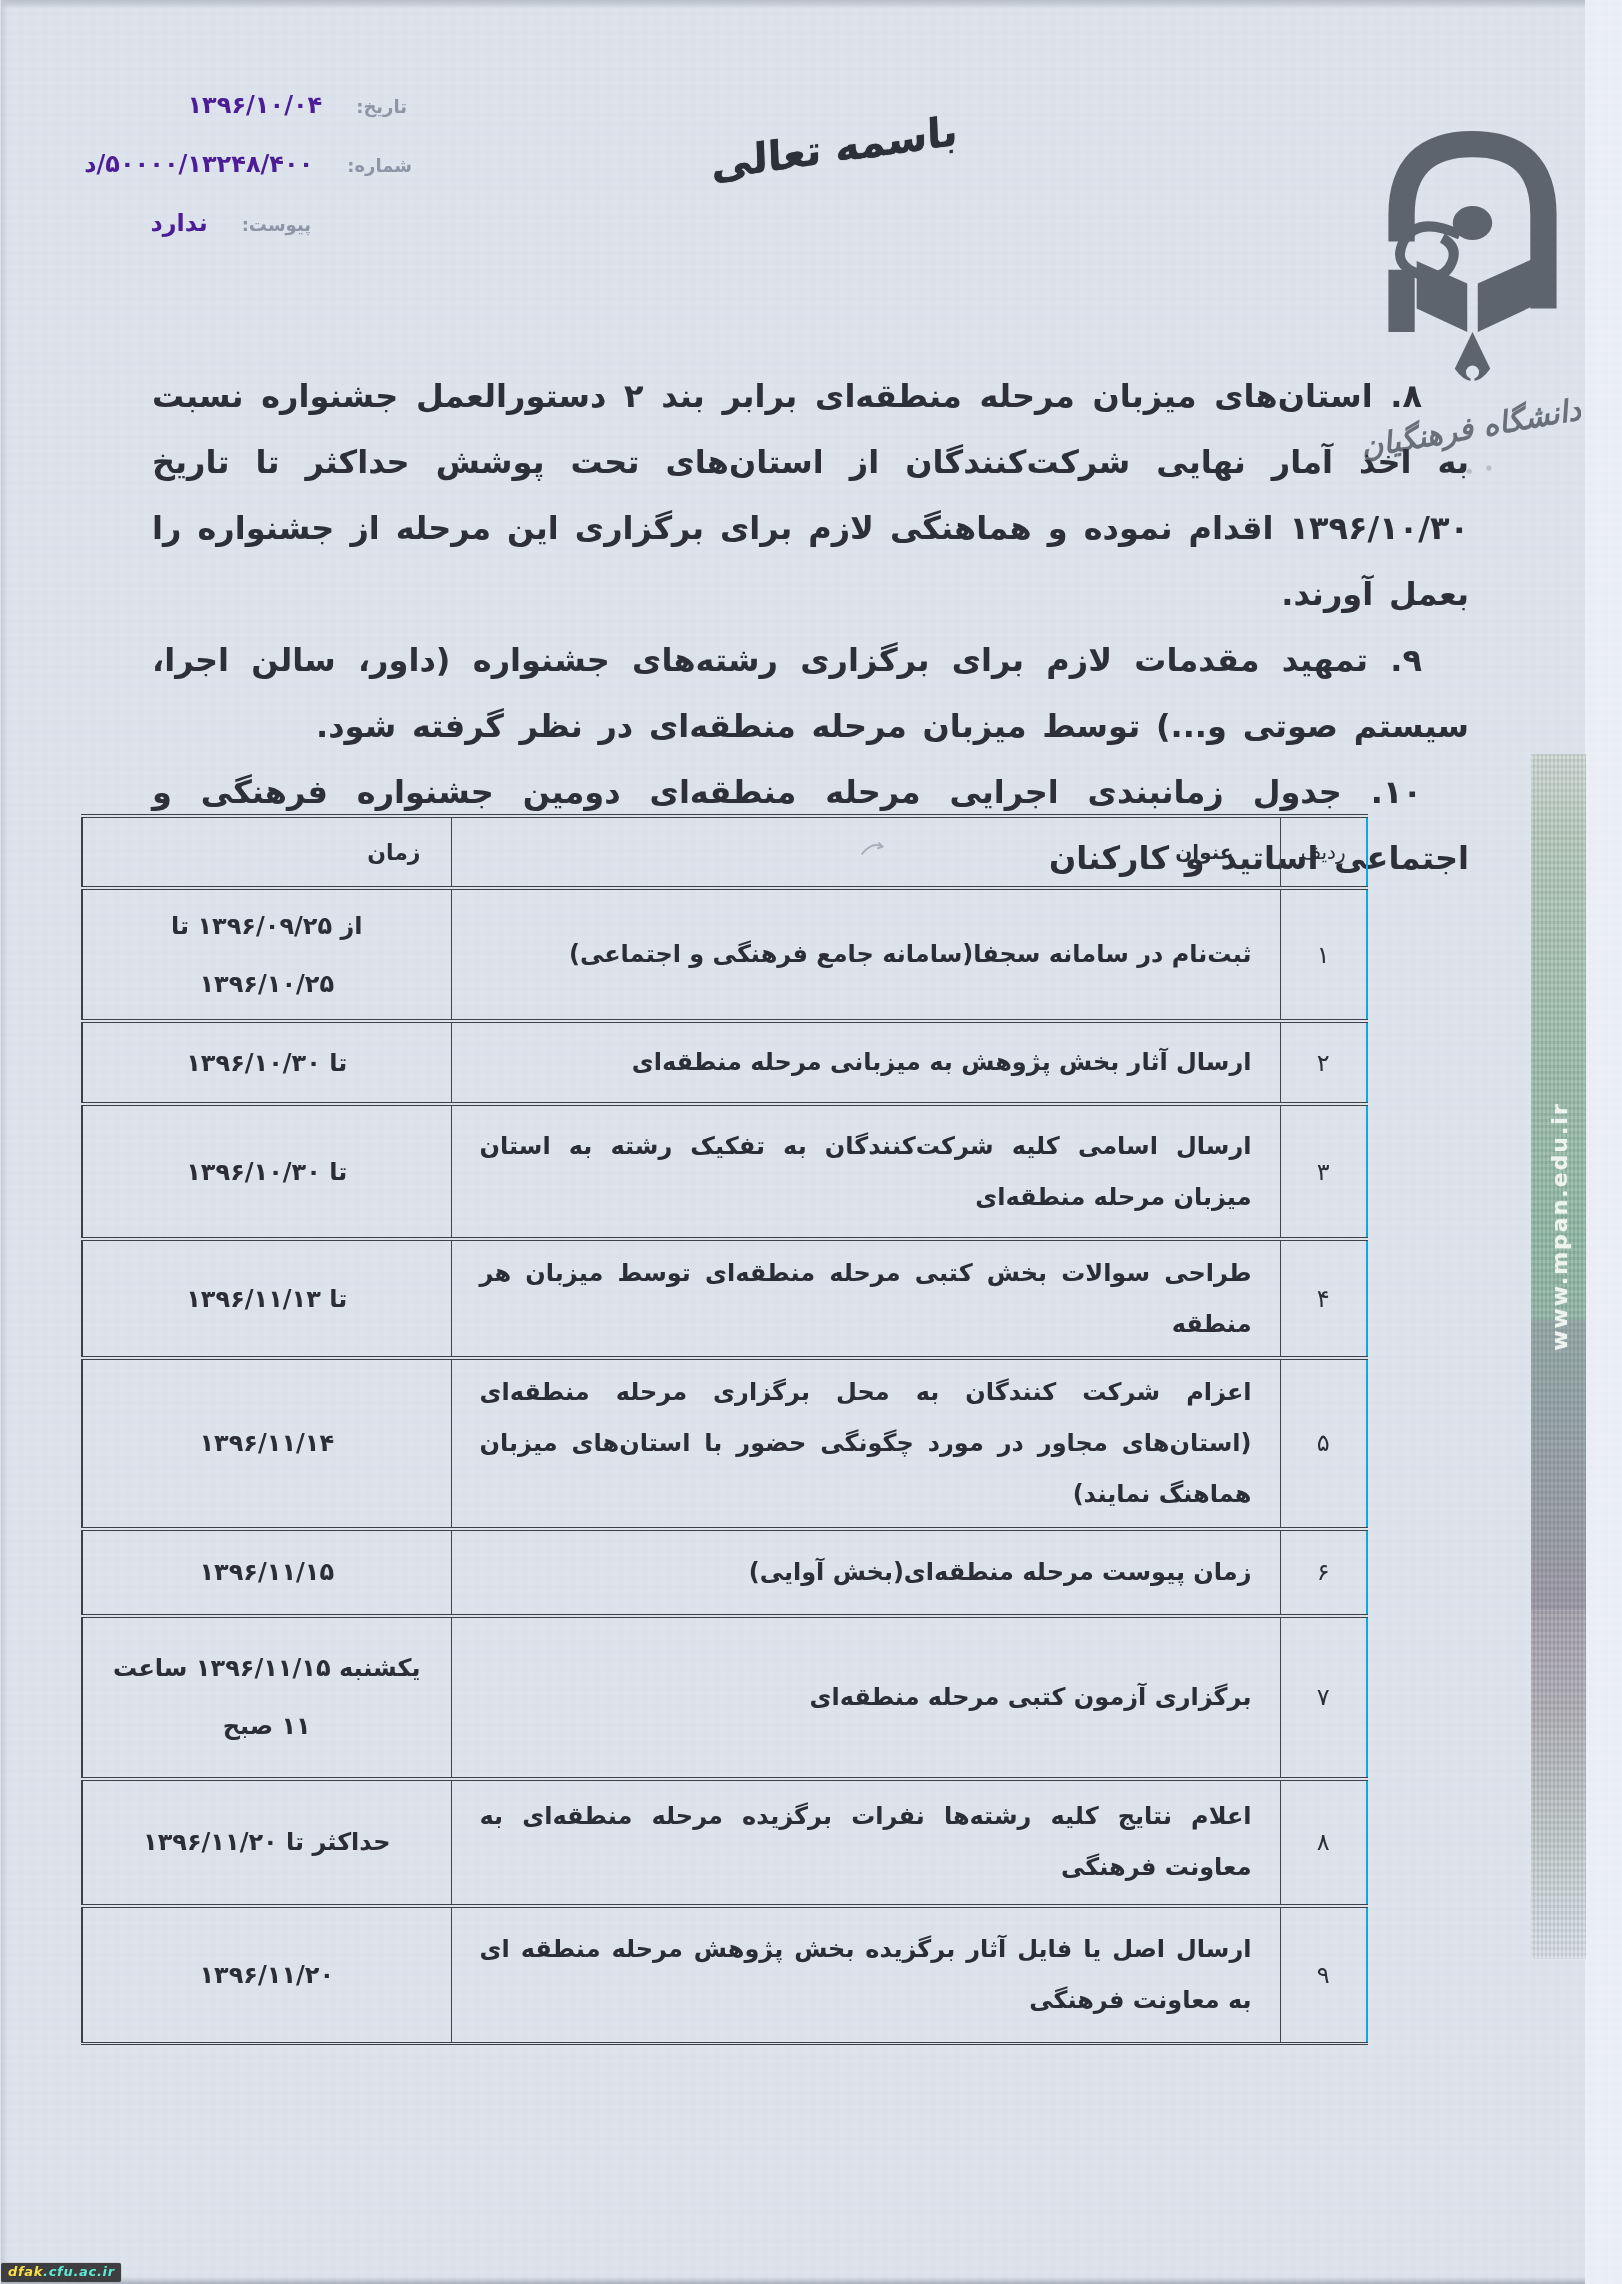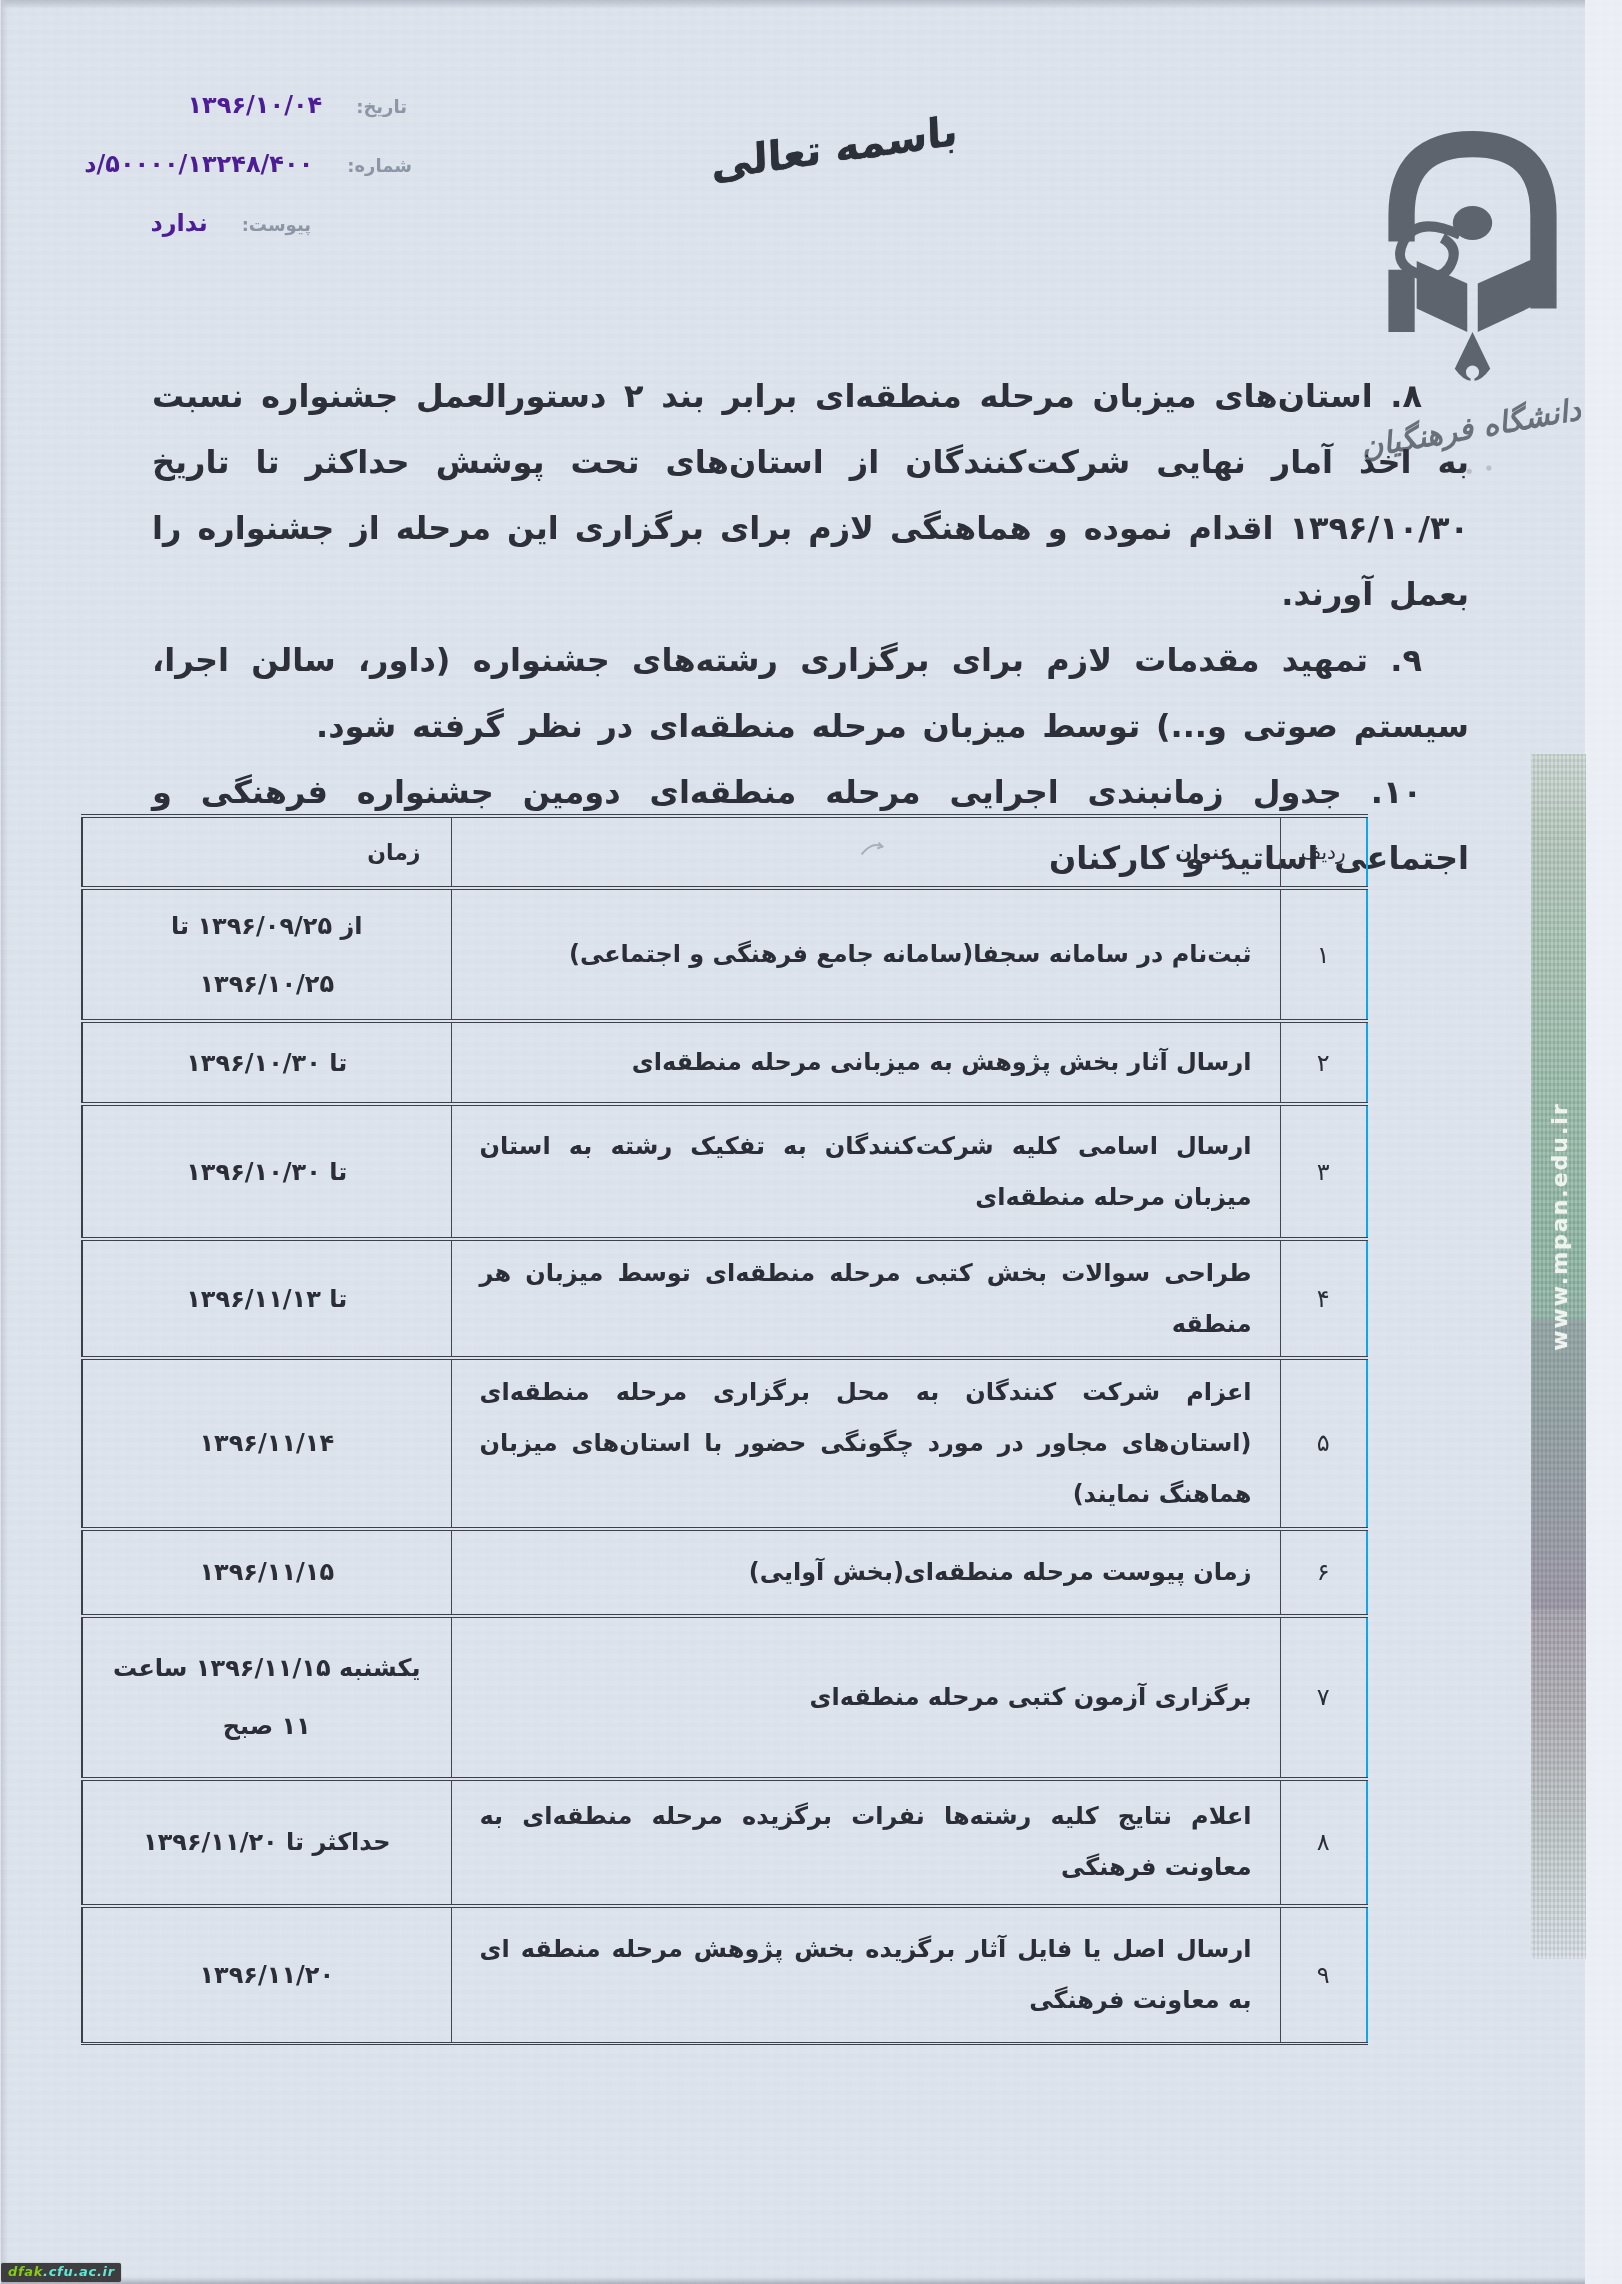--- a/index.html
+++ b/index.html
@@ -105,21 +105,21 @@
     text-shadow:0 0 1.3px rgba(255,255,255,.5);direction:ltr;
   }
 
   
   .watermark{
     position:absolute;left:1.3px;top:2263px;
     background:#3e3e40;border-radius:2px;padding:1.3px 6.6px 2.6px 6.6px;
     font-size:13px;font-weight:bold;font-style:italic;direction:ltr;
     letter-spacing:0.7px;box-shadow:0 0 1.3px rgba(0,0,0,.4);
   }
-  .wm-prefix{color:#84cc16;}
+  .wm-prefix{color:#fde047;}
   .wm-suffix{color:#5eead4;}
 </style>
 </head>
 <body>
 
 <div class="edge-top"></div>
 <div class="edge-left"></div>
 <div class="edge-bottom"></div>
 <div class="edge-right"></div>
 <div class="paper-noise"></div>

